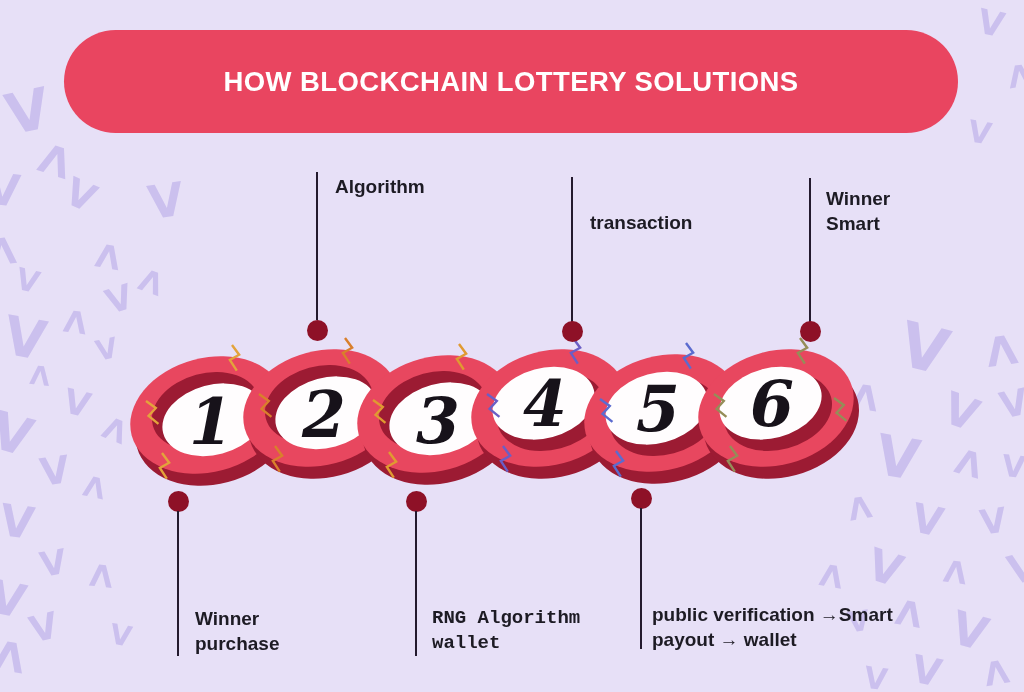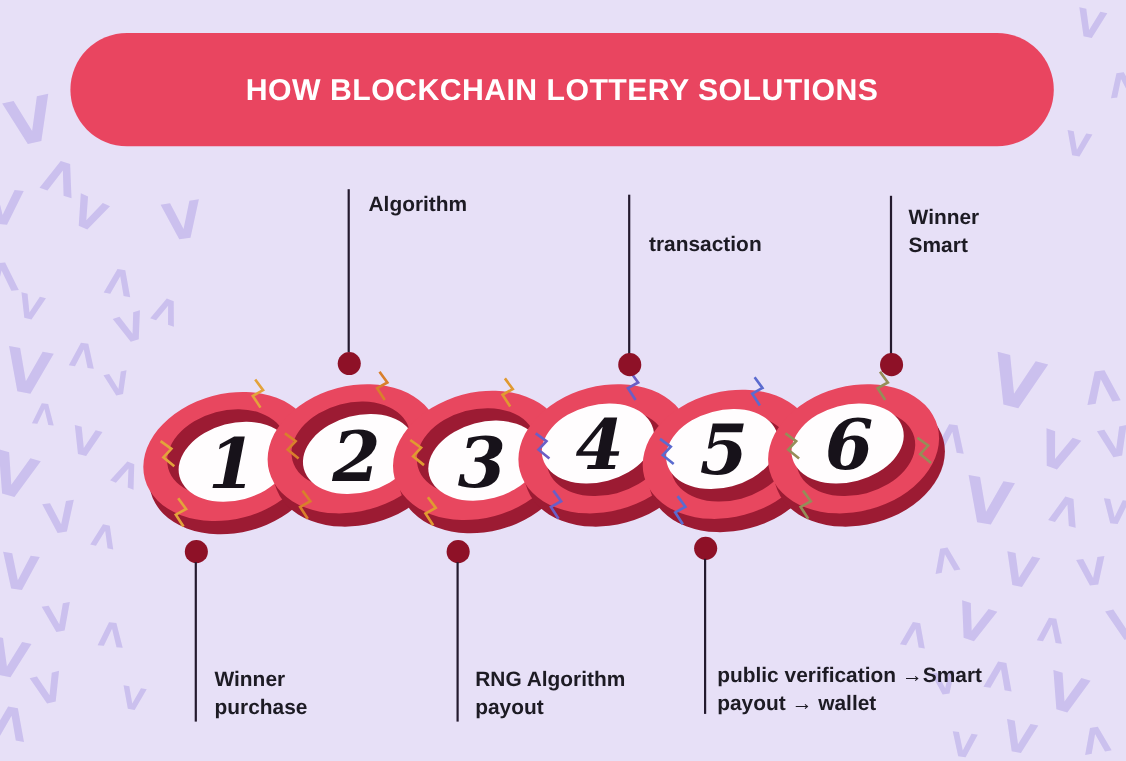--- a/index.html
+++ b/index.html
@@ -211,23 +211,23 @@
     <div class="cline" style="left:177px;top:511px;height:145px;"></div>
     <div class="clabel" style="left:195px;top:606px;">
       <div>Winner</div>
       <div>purchase</div>
     </div>
   </div>
 
   <div>
     <div class="cdot" style="left:406px;top:491px;"></div>
     <div class="cline" style="left:415px;top:511px;height:145px;"></div>
-    <div class="clabel" style="left:432px;top:606px;">
+    <div class="clabel" style="left:432px;top:606px;font-family:Liberation Mono, monospace;">
       <div>RNG Algorithm</div>
-      <div>payout</div>
+      <div>wallet</div>
     </div>
   </div>
 
   <div>
     <div class="cdot" style="left:631px;top:488px;"></div>
     <div class="cline" style="left:640px;top:508px;height:141px;"></div>
     <div class="clabel" style="left:652px;top:602px;">
       <div>public verification →Smart</div>
       <div>payout → wallet</div>
     </div>

